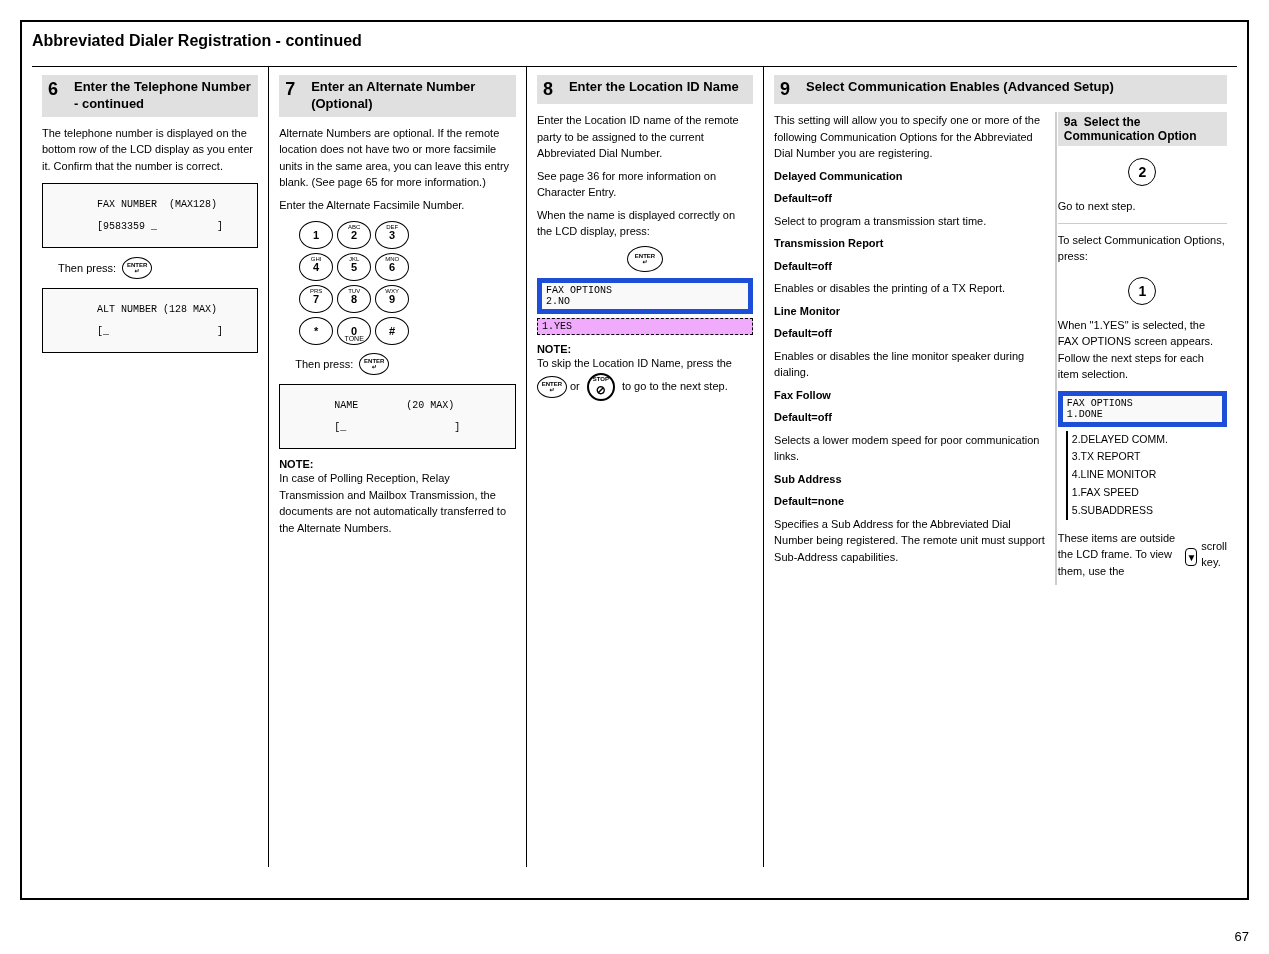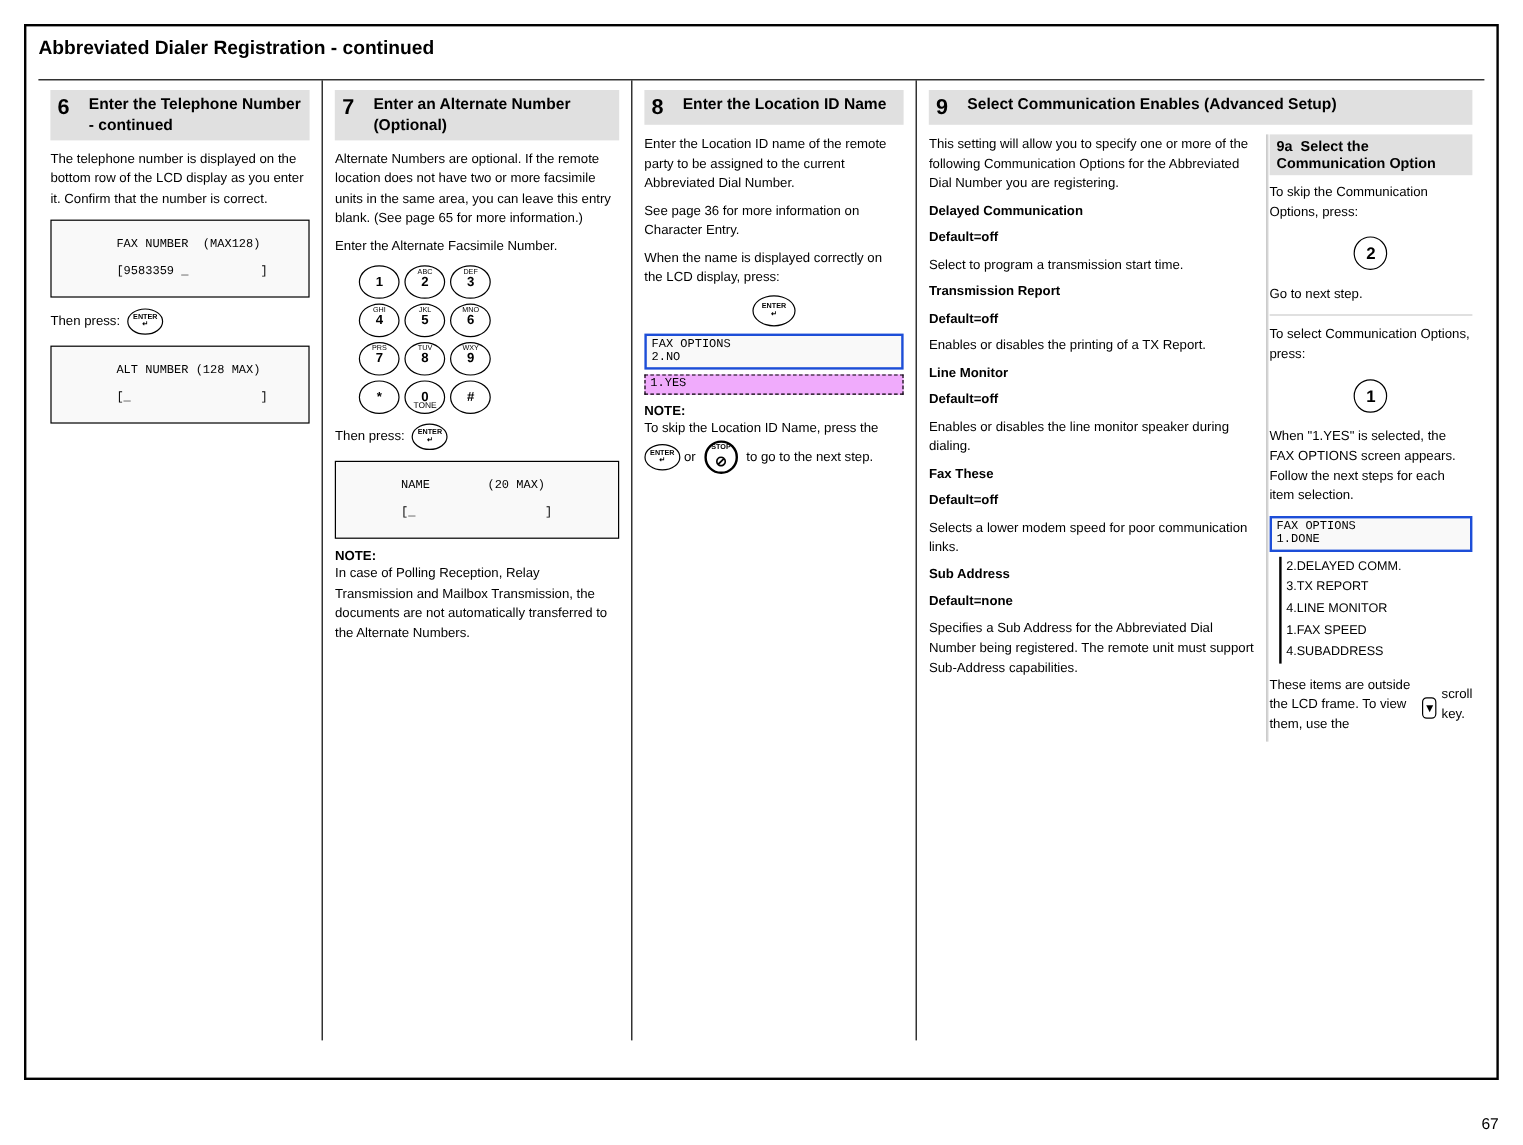--- a/index.html
+++ b/index.html
@@ -67,21 +67,21 @@
       border: 1px solid #000;
       font-family: 'Courier New', monospace;
       font-size: 10px;
       padding: 4px 6px;
       margin: 9px 0;
       background: #f9f9f9;
       white-space: pre;
     }
     .then-press {
       font-size: 11px;
-      margin: 6px 0;
+      margin: 6px 16px;
       display: flex;
       align-items: center;
       gap: 6px;
     }
     .enter-btn {
       display: inline-flex;
       align-items: center;
       justify-content: center;
       border: 1px solid #000;
       border-radius: 50%;
@@ -205,21 +205,21 @@
       display: flex;
       gap: 0;
     }
     .col9a {
       flex: 1;
       border-left: 1px solid #ccc;
       padding-left: 1px;
       margin-left: 0;
     }
     .fax-options-outer {
-      border: 2px solid #1d4ed8;
+      border: 5px solid #1d4ed8;
       font-family: 'Courier New', monospace;
       font-size: 10px;
       padding: 2px 4px;
       margin: 4px 0;
       background: #f9f9f9;
     }
     .bracket-list {
       border-left: 2px solid #000;
       margin-left: 8px;
       padding-left: 4px;
@@ -378,34 +378,33 @@
           <p class="body-text">Select to program a transmission start time.</p>
 
           <p class="body-text"><span class="bold-text">Transmission  Report</span></p>
           <p class="body-text"><span class="bold-text">Default=off</span></p>
           <p class="body-text">Enables or disables the printing of a TX Report.</p>
 
           <p class="body-text"><span class="bold-text">Line Monitor</span></p>
           <p class="body-text"><span class="bold-text">Default=off</span></p>
           <p class="body-text">Enables or disables the line monitor speaker during dialing.</p>
 
-          <p class="body-text"><span class="bold-text">Fax These</span></p>
+          <p class="body-text"><span class="bold-text">Fax Follow</span></p>
           <p class="body-text"><span class="bold-text">Default=off</span></p>
           <p class="body-text">Selects a lower modem speed for poor communication links.</p>
 
           <p class="body-text"><span class="bold-text">Sub Address</span></p>
           <p class="body-text"><span class="bold-text">Default=none</span></p>
           <p class="body-text">Specifies a Sub Address for the Abbreviated Dial Number being registered. The remote unit must support Sub-Address capabilities.</p>
         </div>
 
         <div class="col9a">
           <div class="sub-step-header">
             <span>9a</span>&nbsp;&nbsp;<span>Select the Communication Option</span>
           </div>
-          <p class="body-text">To skip the Communication Options, press:</p>
           <div class="centered" style="margin:6px 0;">
             <div class="circle-key">
               <span>2</span>
             </div>
           </div>
           <p class="body-text">Go to next step.</p>
           <div class="section-divider"></div>
           <p class="body-text">To select Communication Options, press:</p>
           <div class="centered" style="margin:6px 0;">
             <div class="circle-key">
@@ -416,21 +415,21 @@
           <div style="margin-top:8px;">
             <div class="fax-options-outer">
               <div>FAX OPTIONS</div>
               <div>1.DONE</div>
             </div>
             <div class="bracket-list">
               <div>2.DELAYED COMM.</div>
               <div>3.TX REPORT</div>
               <div>4.LINE MONITOR</div>
               <div>1.FAX SPEED</div>
-              <div>4.SUBADDRESS</div>
+              <div>5.SUBADDRESS</div>
             </div>
           </div>
           <div style="margin-top:10px;display:flex;align-items:center;gap:4px;">
             <span class="body-text">These items are outside the LCD frame. To view them, use the</span>
             <div class="scroll-arrow">
               <span>▼</span>
             </div>
             <span class="body-text">scroll  key.</span>
           </div>
         </div>

